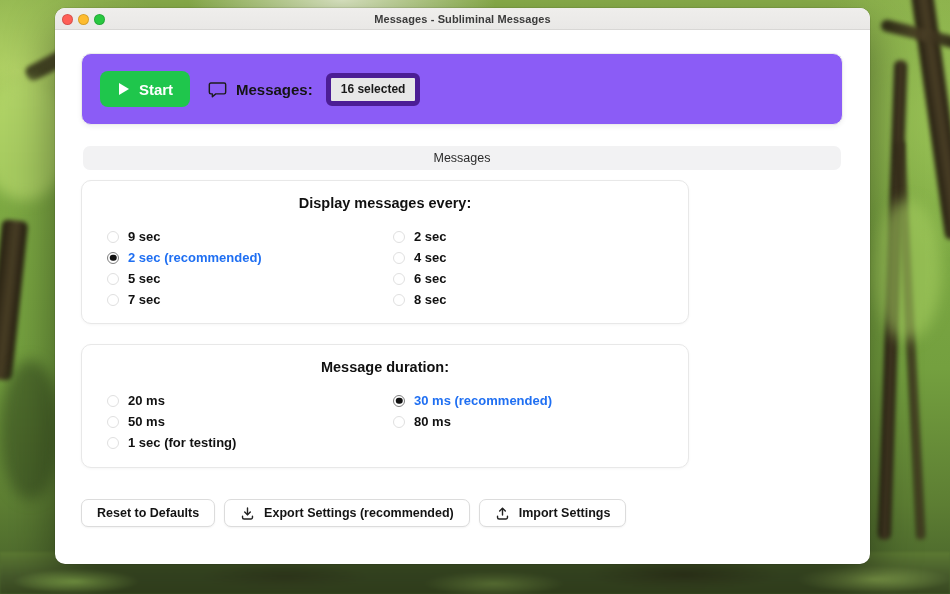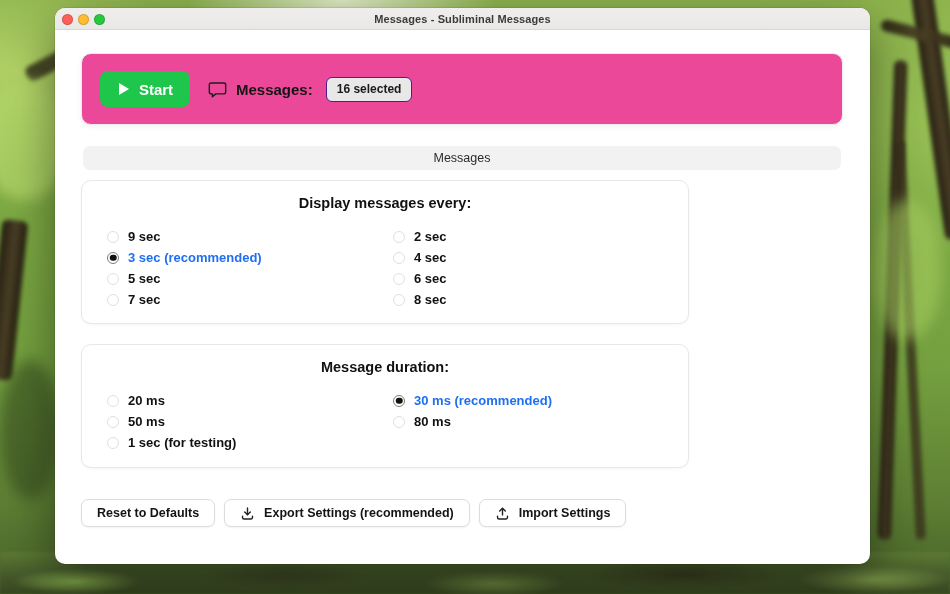--- a/index.html
+++ b/index.html
@@ -41,34 +41,34 @@
     border-bottom:1px solid #d8d7d5;
     display:flex; align-items:center; justify-content:center;
   }
   .titlebar .title { font-size:11px; font-weight:bold; color:#3b3b3b; letter-spacing:.1px; }
   .lights { position:absolute; left:7px; top:5.5px; display:flex; gap:5px; }
   .light { width:11px; height:11px; border-radius:50%; border:.5px solid rgba(0,0,0,.15); }
   .light.red { background:#ff5f57; } .light.yellow { background:#febc2e; } .light.green { background:#28c840; }
 
   
   .card {
-    position:absolute; left:26px; width:762px; background:#ec4899;
+    position:absolute; left:26px; width:762px; background:#8b5cf6;
     border:1px solid #ececec; border-radius:10px; box-shadow:0 2px 5px rgba(0,0,0,.06);
   }
   .start-card { top:45px; height:72px; display:flex; align-items:center; padding:0 18px; }
   .start-btn {
     width:90px; height:36px; border:none; border-radius:8px; cursor:pointer;
     background:var(--accent-green,#1fc64c); color:#fff; font-weight:bold; font-size:15px;
     display:flex; align-items:center; justify-content:center; gap:9px;
     font-family:"Liberation Sans", sans-serif;
   }
   .msg-row { display:flex; align-items:center; gap:9px; margin-left:18px; }
   .msg-label { font-size:15px; font-weight:bold; color:#141414; }
   .badge {
-    margin-left:4px; padding:4px 10px 5px; background:#e8e8e8; border:1px solid #4c1d95;
+    margin-left:4px; padding:4px 10px 5px; background:#e8e8e8; border:5px solid #4c1d95;
     border-radius:6px; font-size:12px; font-weight:600; color:#1a1a1a;
   }
 
   
   .tabbar {
     position:absolute; left:28px; top:138px; width:758px; height:24px;
     background:#f2f2f3; border-radius:7px; display:flex;
   }
   .tab {
     flex:1; display:flex; align-items:center; justify-content:center;
@@ -156,21 +156,21 @@
   <div class="panel panel-a">
     <div class="panel-title">Display messages every:</div>
     <div class="opts">
       <div class="col left">
         <div class="row">
           <span class="radio"></span>
           <span class="opt-label">9 sec</span>
         </div>
         <div class="row selected">
           <span class="radio"></span>
-          <span class="opt-label">3 sec (recommended)</span>
+          <span class="opt-label">2 sec (recommended)</span>
         </div>
         <div class="row">
           <span class="radio"></span>
           <span class="opt-label">5 sec</span>
         </div>
         <div class="row">
           <span class="radio"></span>
           <span class="opt-label">7 sec</span>
         </div>
       </div>

